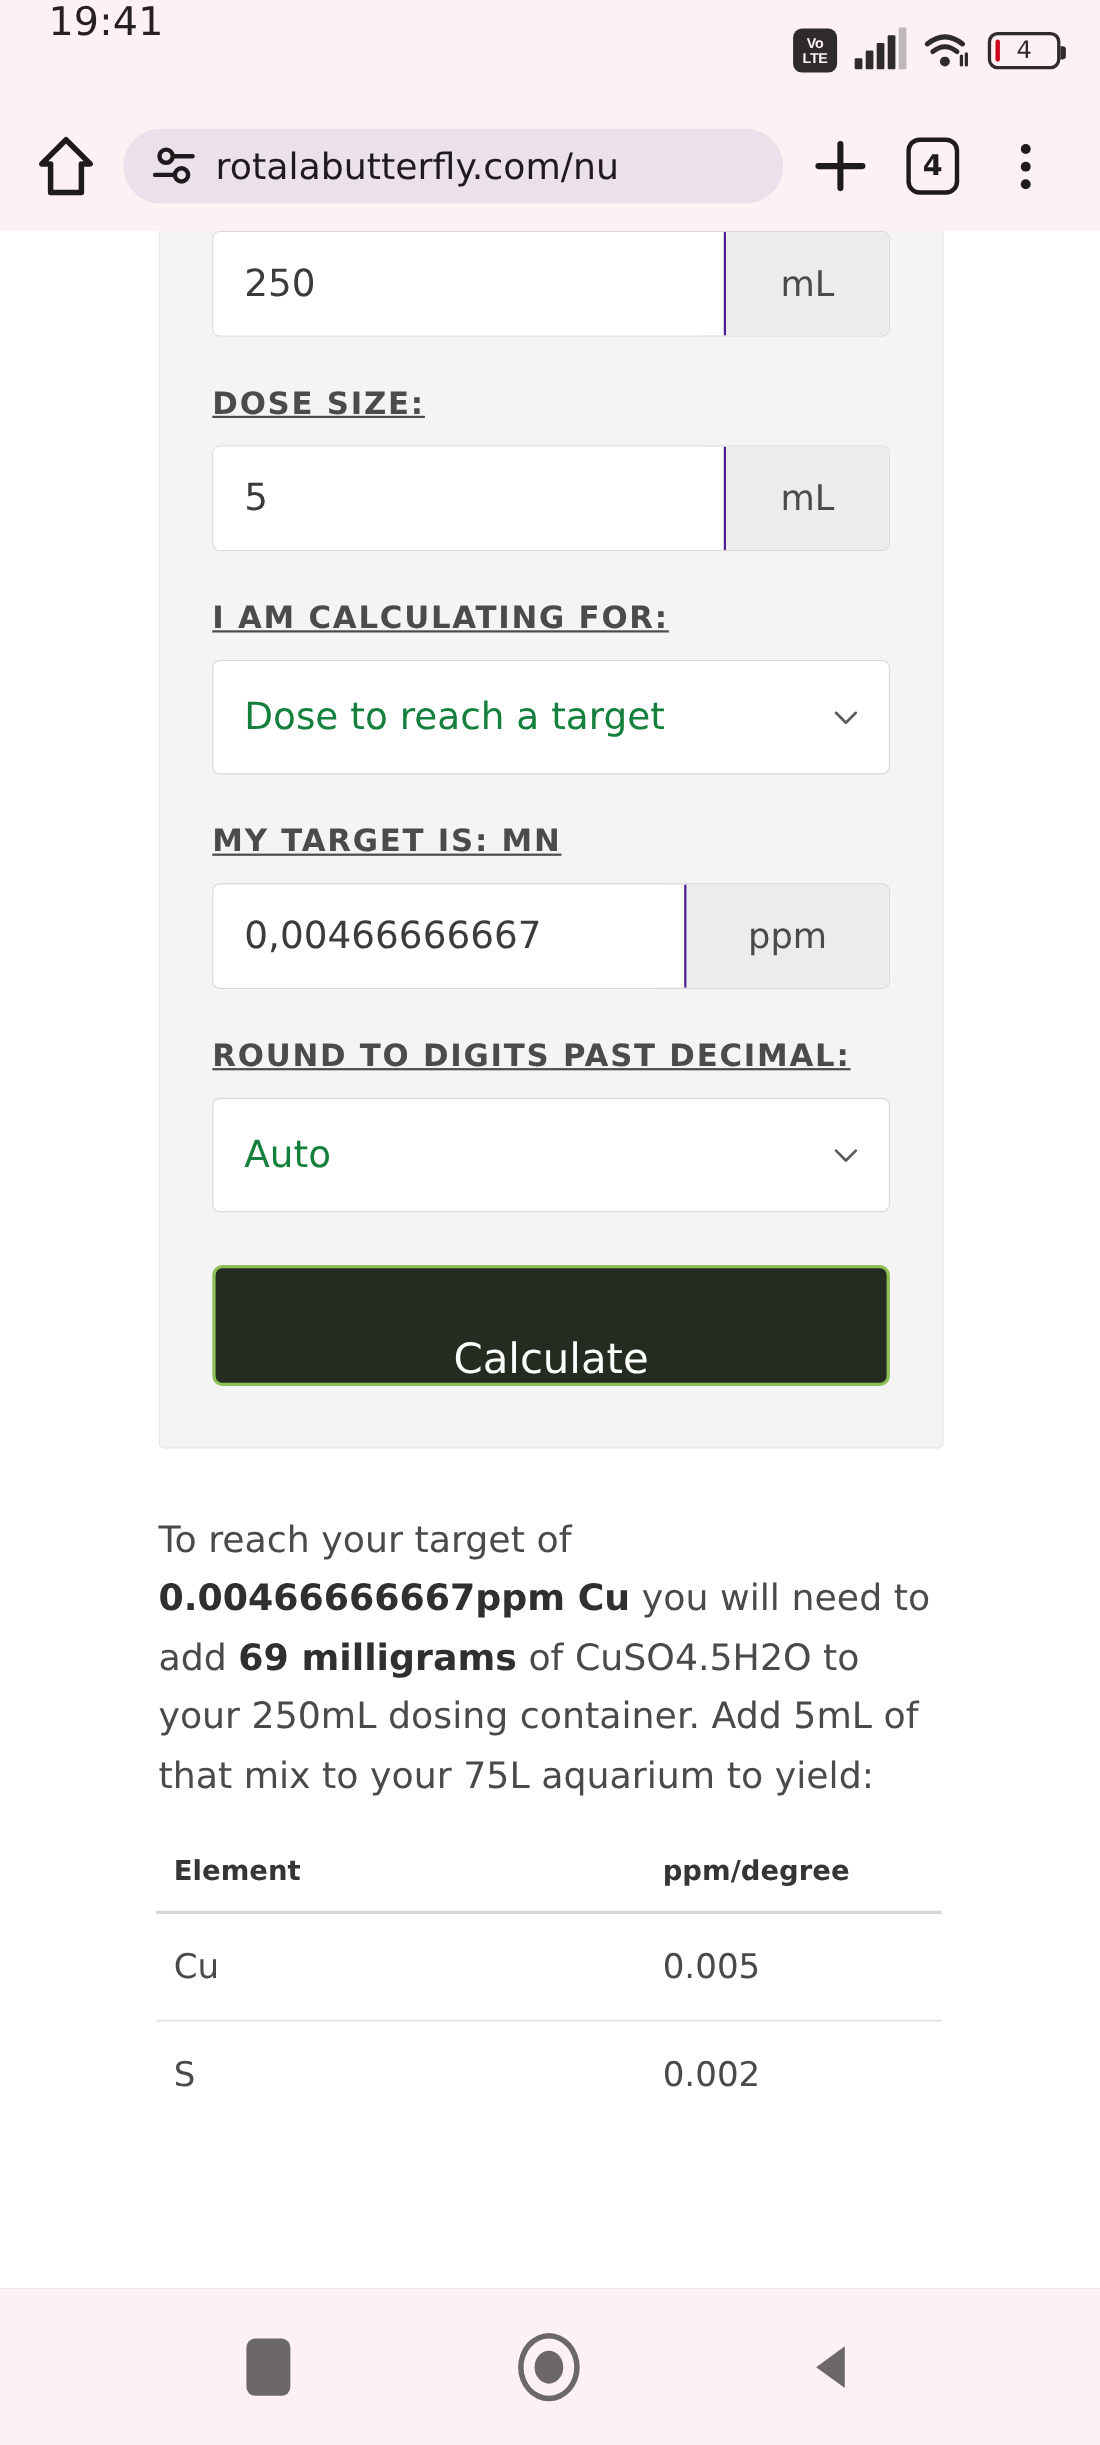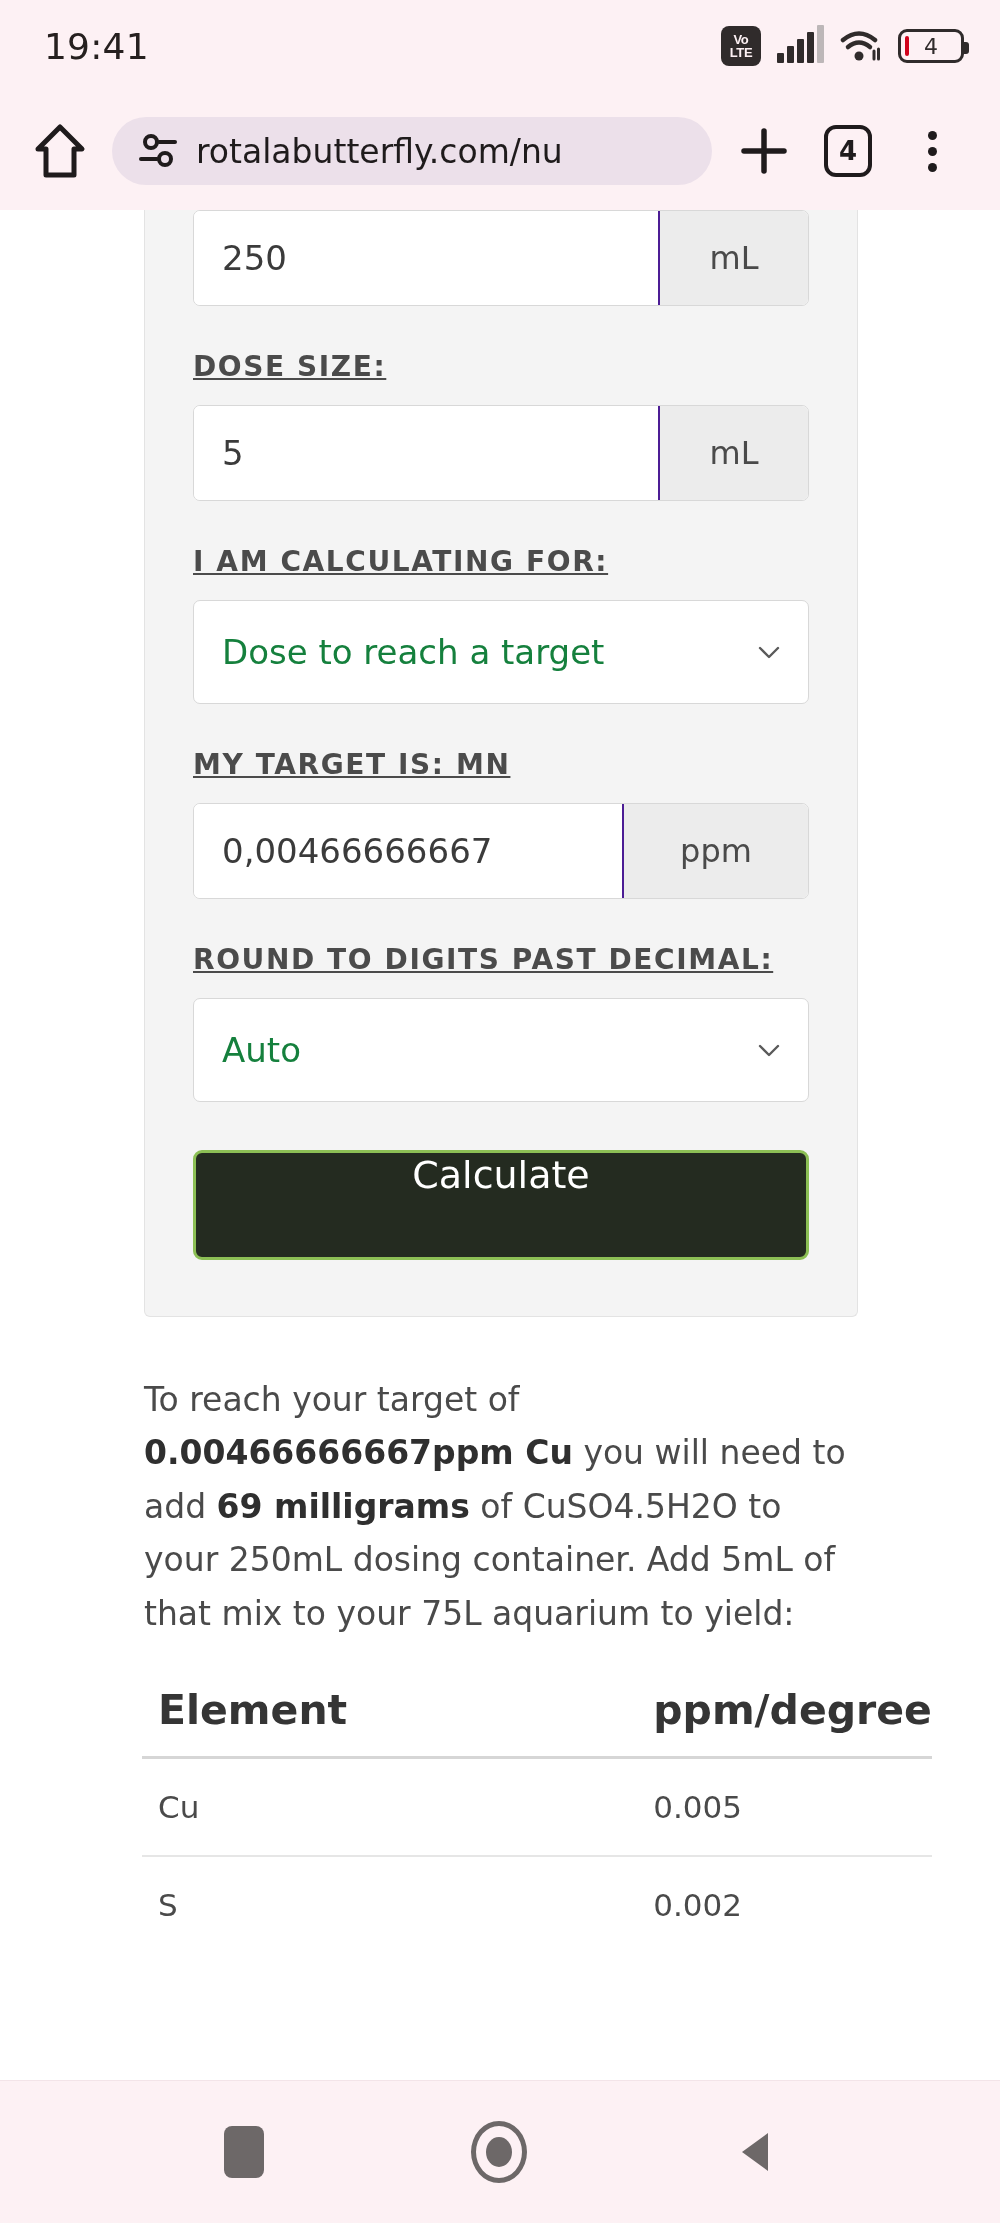--- a/index.html
+++ b/index.html
@@ -13,21 +13,21 @@
     position: relative;
     width: 1000px; height: 2223px;
     display: flex; flex-direction: column;
     background: #ffffff;
   }
 
   
   .statusbar {
     height: 92px;
     background: #fdf1f4;
-    display: flex; align-items: center;
+    display: flex; 
     padding: 0 36px 0 44px;
     flex: 0 0 auto;
   }
   .status-time {
     font-size: 36px;
     color: #26201f;
     letter-spacing: 0.2px;
     font-family: "DejaVu Sans", sans-serif;
   }
   .status-right {
@@ -195,21 +195,21 @@
     width: 26px; height: 26px;
     margin-top: -13px;
   }
 
   .calc-btn {
     margin-top: 48px;
     height: 110px;
     background: #242b20;
     border: 3px solid #8cbf55;
     border-radius: 9px;
-    display: flex; align-items: flex-start; justify-content: center;
+    display: flex; align-items: flex-end; justify-content: center;
     color: #ffffff;
     font-size: 38px;
     font-family: "DejaVu Sans", sans-serif;
   }
 
   .result {
     margin: 56px 144px 0 144px;
     font-size: 33px;
     line-height: 1.62;
     color: #4a4a4a;
@@ -218,21 +218,21 @@
   .result b { color: #2f2f2f; font-weight: bold; }
 
   table.res {
     margin: 46px 144px 0 142px;
     width: calc(100% - 286px);
     border-collapse: collapse;
     font-family: "DejaVu Sans", sans-serif;
   }
   table.res th {
     text-align: left;
-    font-size: 41px;
+    font-size: 25px;
     color: #353535;
     font-weight: bold;
     padding: 0 0 22px 16px;
     border-bottom: 3px solid #d6d6d6;
   }
   table.res td {
     text-align: left;
     font-size: 31px;
     color: #4a4a4a;
     padding: 30px 0 30px 16px;

